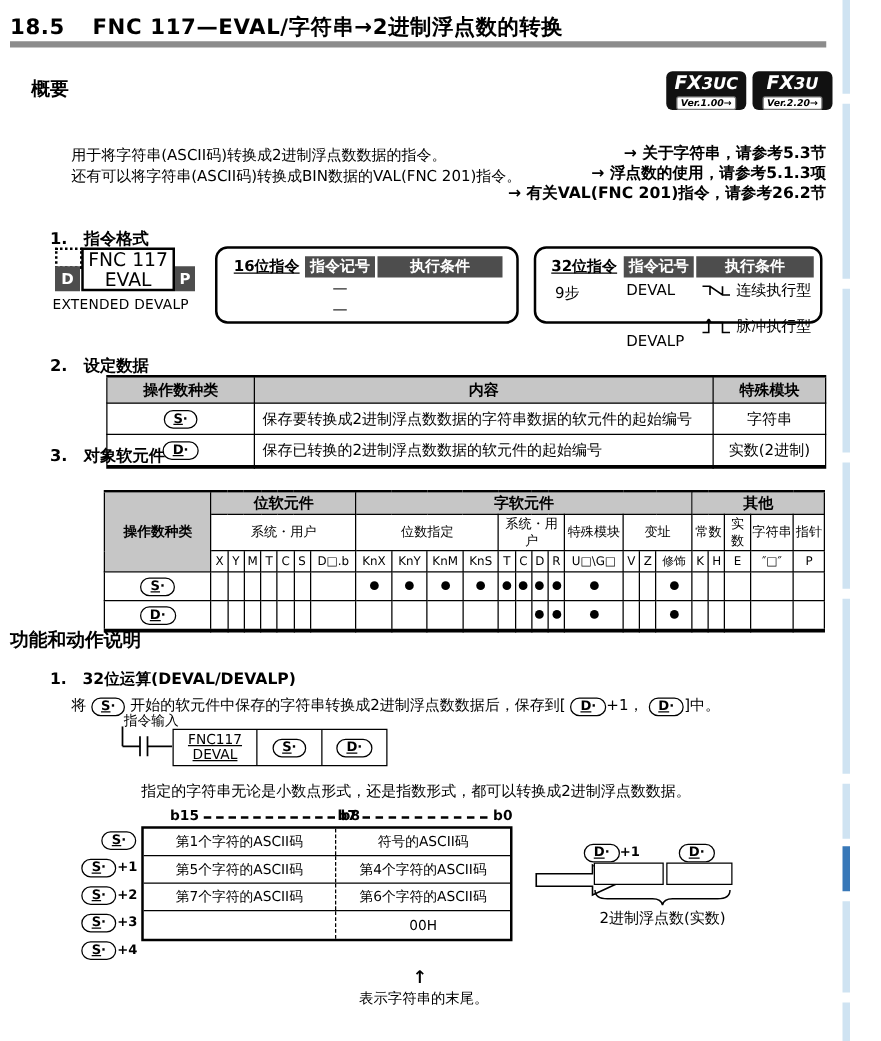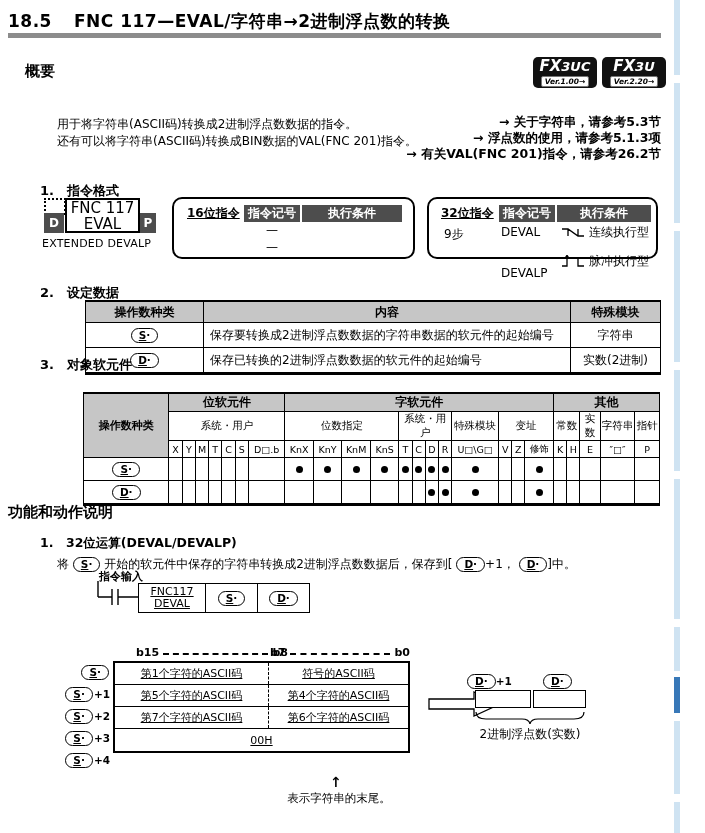--- a/index.html
+++ b/index.html
@@ -61,36 +61,36 @@
   table.dev-tbl td.ghd{background:#c6c6c6;font-weight:bold;font-size:12px;}
   table.dev-tbl td.corner{background:#c6c6c6;font-weight:bold;font-size:11px;line-height:13px;}
   table.dev-tbl td.sub{font-size:10.5px;}
   table.dev-tbl tr.datarow td{height:22px;}
   .dot{display:inline-block;width:7px;height:7px;border-radius:50%;background:#000;}
 
   .h-func{left:8px;top:503px;font-size:15px;font-weight:bold;}
   .desc-line{left:57px;top:556px;width:610px;font-size:12px;}
 
   
-  .ladder-label{left:99px;top:569px;font-size:11px;font-weight:bold;}
+  .ladder-label{left:99px;top:569px;font-size:11px;font-weight:normal;}
   .ladder-box{left:138px;top:583px;height:30px;display:flex;border:1.5px solid #000;box-sizing:border-box;background:#fff;}
   .ladder-box .cell{display:flex;flex-direction:column;align-items:center;justify-content:center;
       border-right:1.5px solid #000;font-size:11px;line-height:12px;padding:0;}
   .ladder-box .cell:last-child{border-right:none;}
   .note-line{left:113px;top:625px;width:560px;font-size:12px;}
 
   
   .bit-hdr{top:646px;display:flex;align-items:center;font-size:11px;font-weight:bold;gap:4px;}
   .bit-hdr .dl{flex:1;border-top:2px dashed #000;height:0;margin-top:2px;}
   .slabels{left:36px;top:661px;width:74px;}
   .slabel{height:22px;display:flex;align-items:center;justify-content:flex-end;font-size:10.5px;font-weight:bold;gap:1px;}
   .stable{left:113px;top:661px;width:297px;border:2px solid #000;box-sizing:border-box;background:#fff;}
   .srow{display:flex;height:22px;border-bottom:1px solid #000;box-sizing:border-box;}
-  .srow:last-child{border-bottom:none;flex-direction:column;}
-  .scell{display:flex;align-items:center;justify-content:center;font-size:11px;box-sizing:border-box;text-decoration:underline;}
+  .srow:last-child{border-bottom:none;}
+  .scell{display:flex;align-items:center;justify-content:center;font-size:11px;box-sizing:border-box;}
   .scell.high{width:154px;border-right:1px dashed #000;}
   .scell.low{flex:1;}
   .fn-arrow{left:330px;top:774px;font-size:14px;font-weight:bold;}
   .fn-text{left:259px;top:791px;width:160px;text-align:center;font-size:11.5px;}
 
   
   .res-oval-1{left:467px;top:670px;}
   .res-oval-2{left:543px;top:670px;}
   .res-box{top:690px;height:18px;border:1.5px solid #000;box-sizing:border-box;background:#fff;}
   .res-caption{left:470px;top:726px;width:120px;text-align:center;font-size:12px;}
@@ -346,20 +346,21 @@
         <span>DEVAL</span>
     </div>
     <div class="cell" style="width:51px;">
       <span class="oval"><span class="u">S</span><span>·</span></span>
     </div>
     <div class="cell" style="width:51px;">
       <span class="oval"><span class="u">D</span><span>·</span></span>
     </div>
   </div>
 
+  <div class="abs note-line">指定的字符串无论是小数点形式，还是指数形式，都可以转换成2进制浮点数数据。</div>
 
   <div class="abs bit-hdr" style="left:113px;width:152px;margin-left:23px;">
     <span>b15</span>
       <span class="dl"></span>
       <span>b8</span>
   </div>
   <div class="abs bit-hdr" style="left:270px;width:140px;">
     <span>b7</span>
       <span class="dl"></span>
       <span>b0</span>

